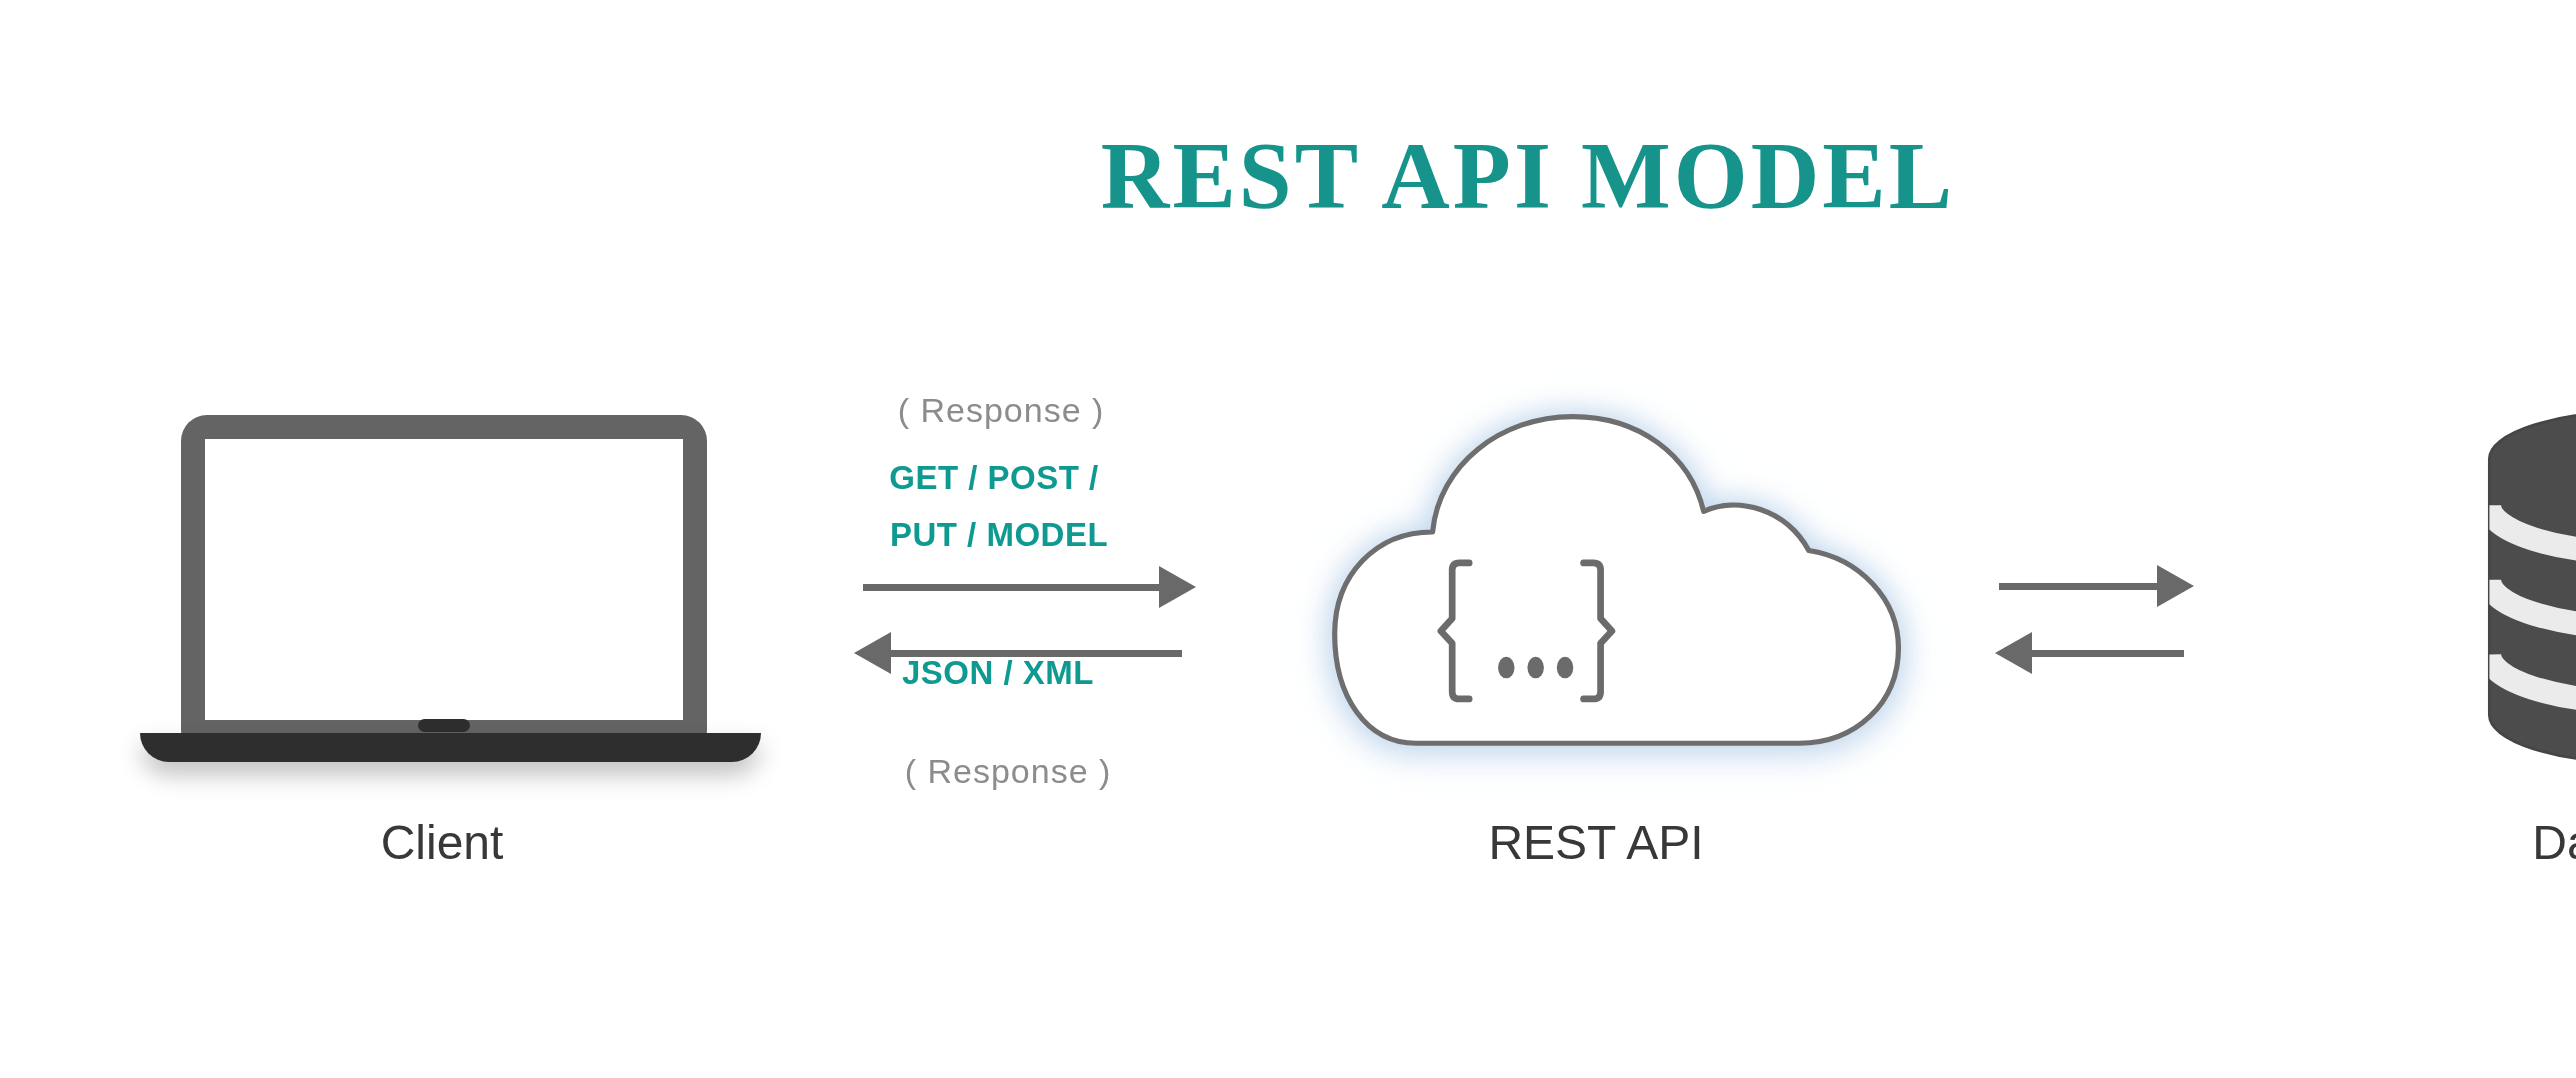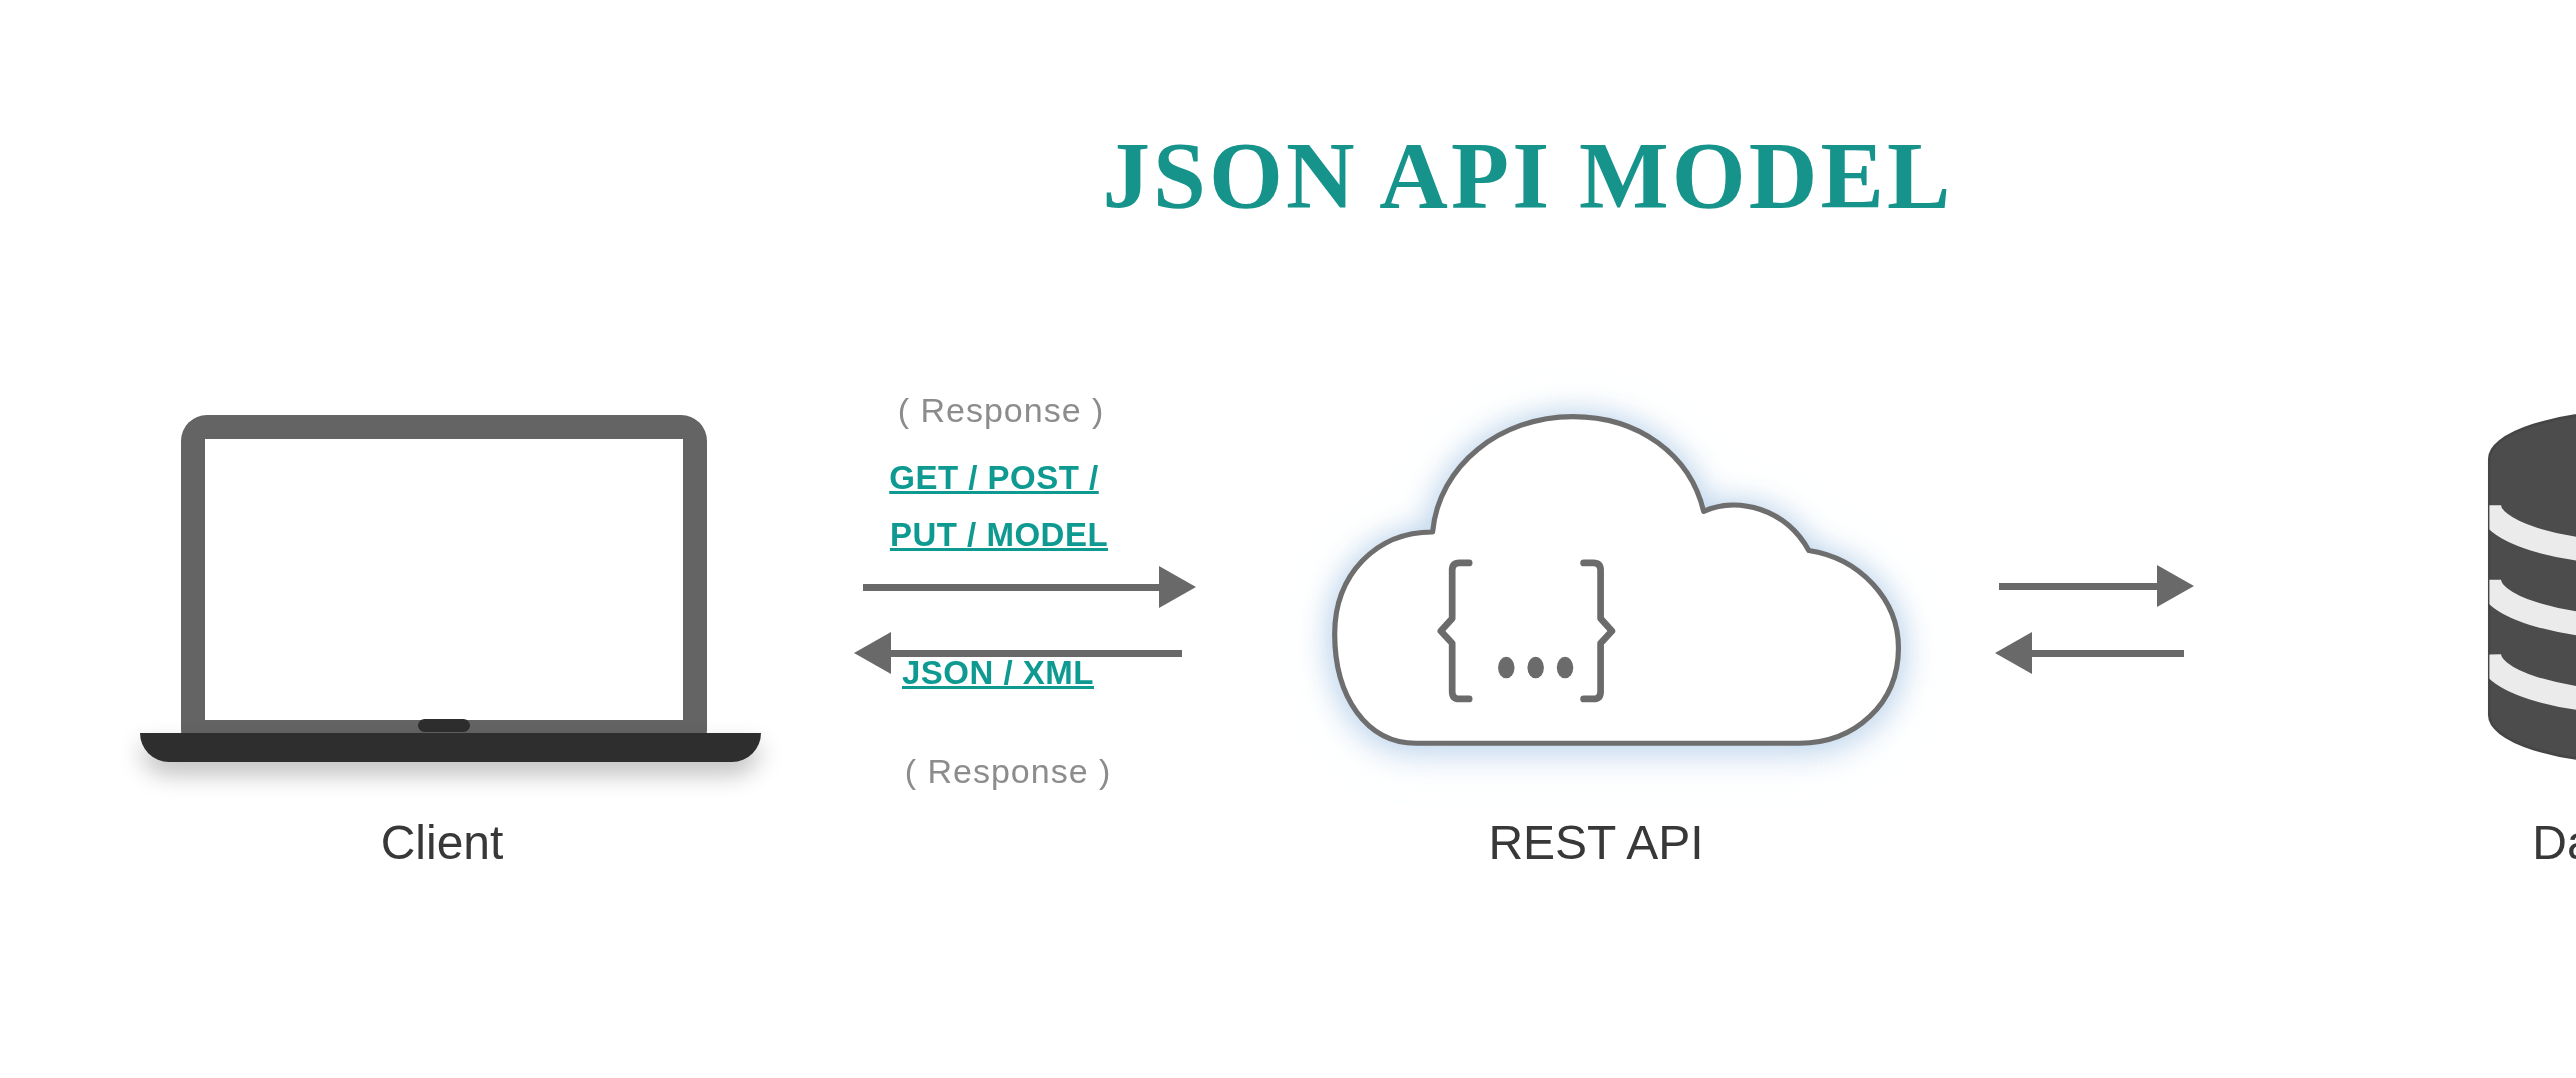--- a/index.html
+++ b/index.html
@@ -11,21 +11,21 @@
   .canvas{position:relative;width:2933px;height:1078px;background:#FFFFFF;overflow:hidden;
           font-family:"Liberation Sans","DejaVu Sans",sans-serif;}
 
   .title{position:absolute;left:1528px;top:129px;transform:translateX(-50%);
          font-family:"Liberation Serif","DejaVu Serif",serif;font-weight:700;
          font-size:95px;line-height:1;letter-spacing:3.1px;color:var(--accent-teal);
          white-space:nowrap;margin:0;}
 
   .flow-label{position:absolute;transform:translateX(-50%);white-space:nowrap;line-height:1;}
   .annotation{font-size:34px;font-weight:400;letter-spacing:1px;color:var(--text-gray);}
-  .methods{font-size:33px;font-weight:700;letter-spacing:0.5px;color:var(--method-teal);text-decoration:underline;}
+  .methods{font-size:33px;font-weight:700;letter-spacing:0.5px;color:var(--method-teal);}
 
   .node-label{position:absolute;transform:translateX(-50%);font-size:48px;line-height:1;
               color:var(--label-dark);white-space:nowrap;}
 
   
   .arrow{position:absolute;height:42px;}
   .arrow .shaft{position:absolute;top:17.5px;height:7.2px;background:var(--arrow-gray);}
   .arrow.dir-right .shaft{left:0;right:34px;}
   .arrow.dir-right .head{position:absolute;right:0;top:0;width:0;height:0;
       border-top:21px solid transparent;border-bottom:21px solid transparent;
@@ -47,21 +47,21 @@
 
   .cloud-svg{position:absolute;left:1278px;top:402px;
       filter:drop-shadow(0 0 14.4px rgba(191,214,236,0.95)) drop-shadow(0 7.2px 15.5px rgba(191,214,236,0.6));}
   .db-svg{position:absolute;left:2483px;top:410px;}
 </style>
 </head>
 <body>
 
 <div class="canvas">
 
-  <h1 class="title">JSON API MODEL</h1>
+  <h1 class="title">REST API MODEL</h1>
 
   <div>
     <div class="laptop-bezel">
       <div class="laptop-screen"></div>
       <div class="laptop-notch"></div>
     </div>
     <div class="laptop-base"></div>
     <div class="node-label" style="left:442px;top:819px;">Client</div>
   </div>
 

